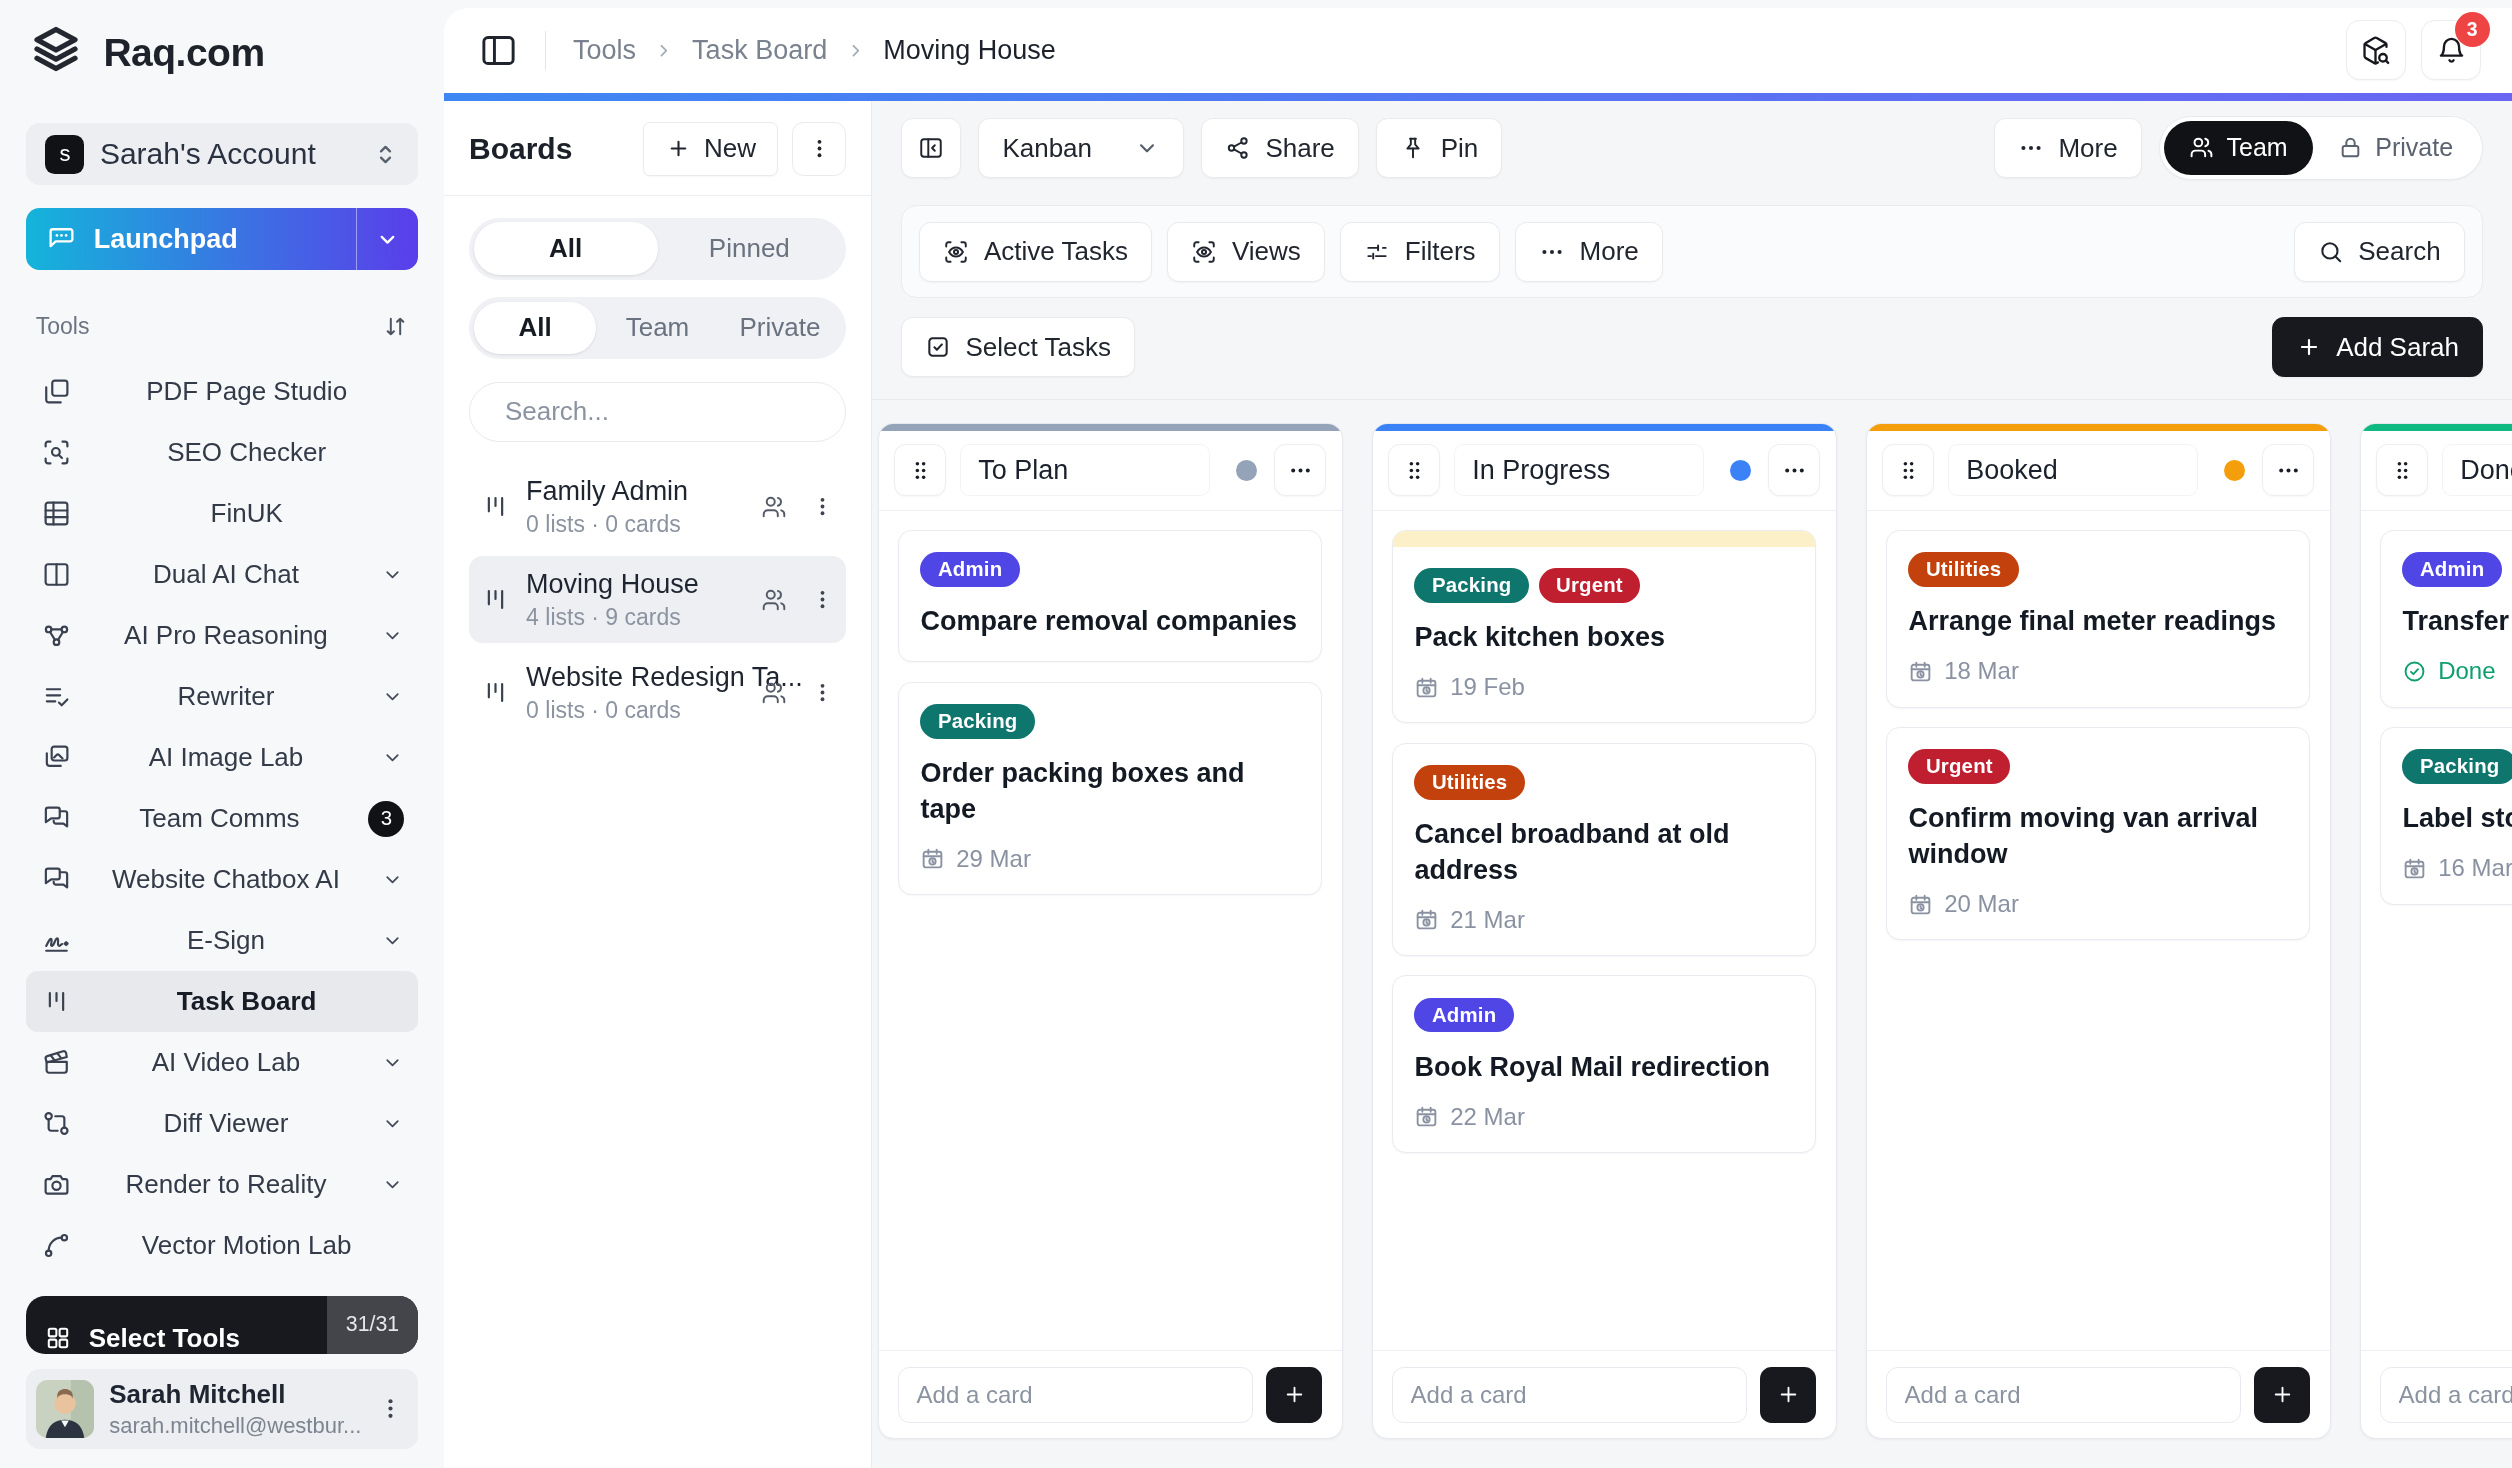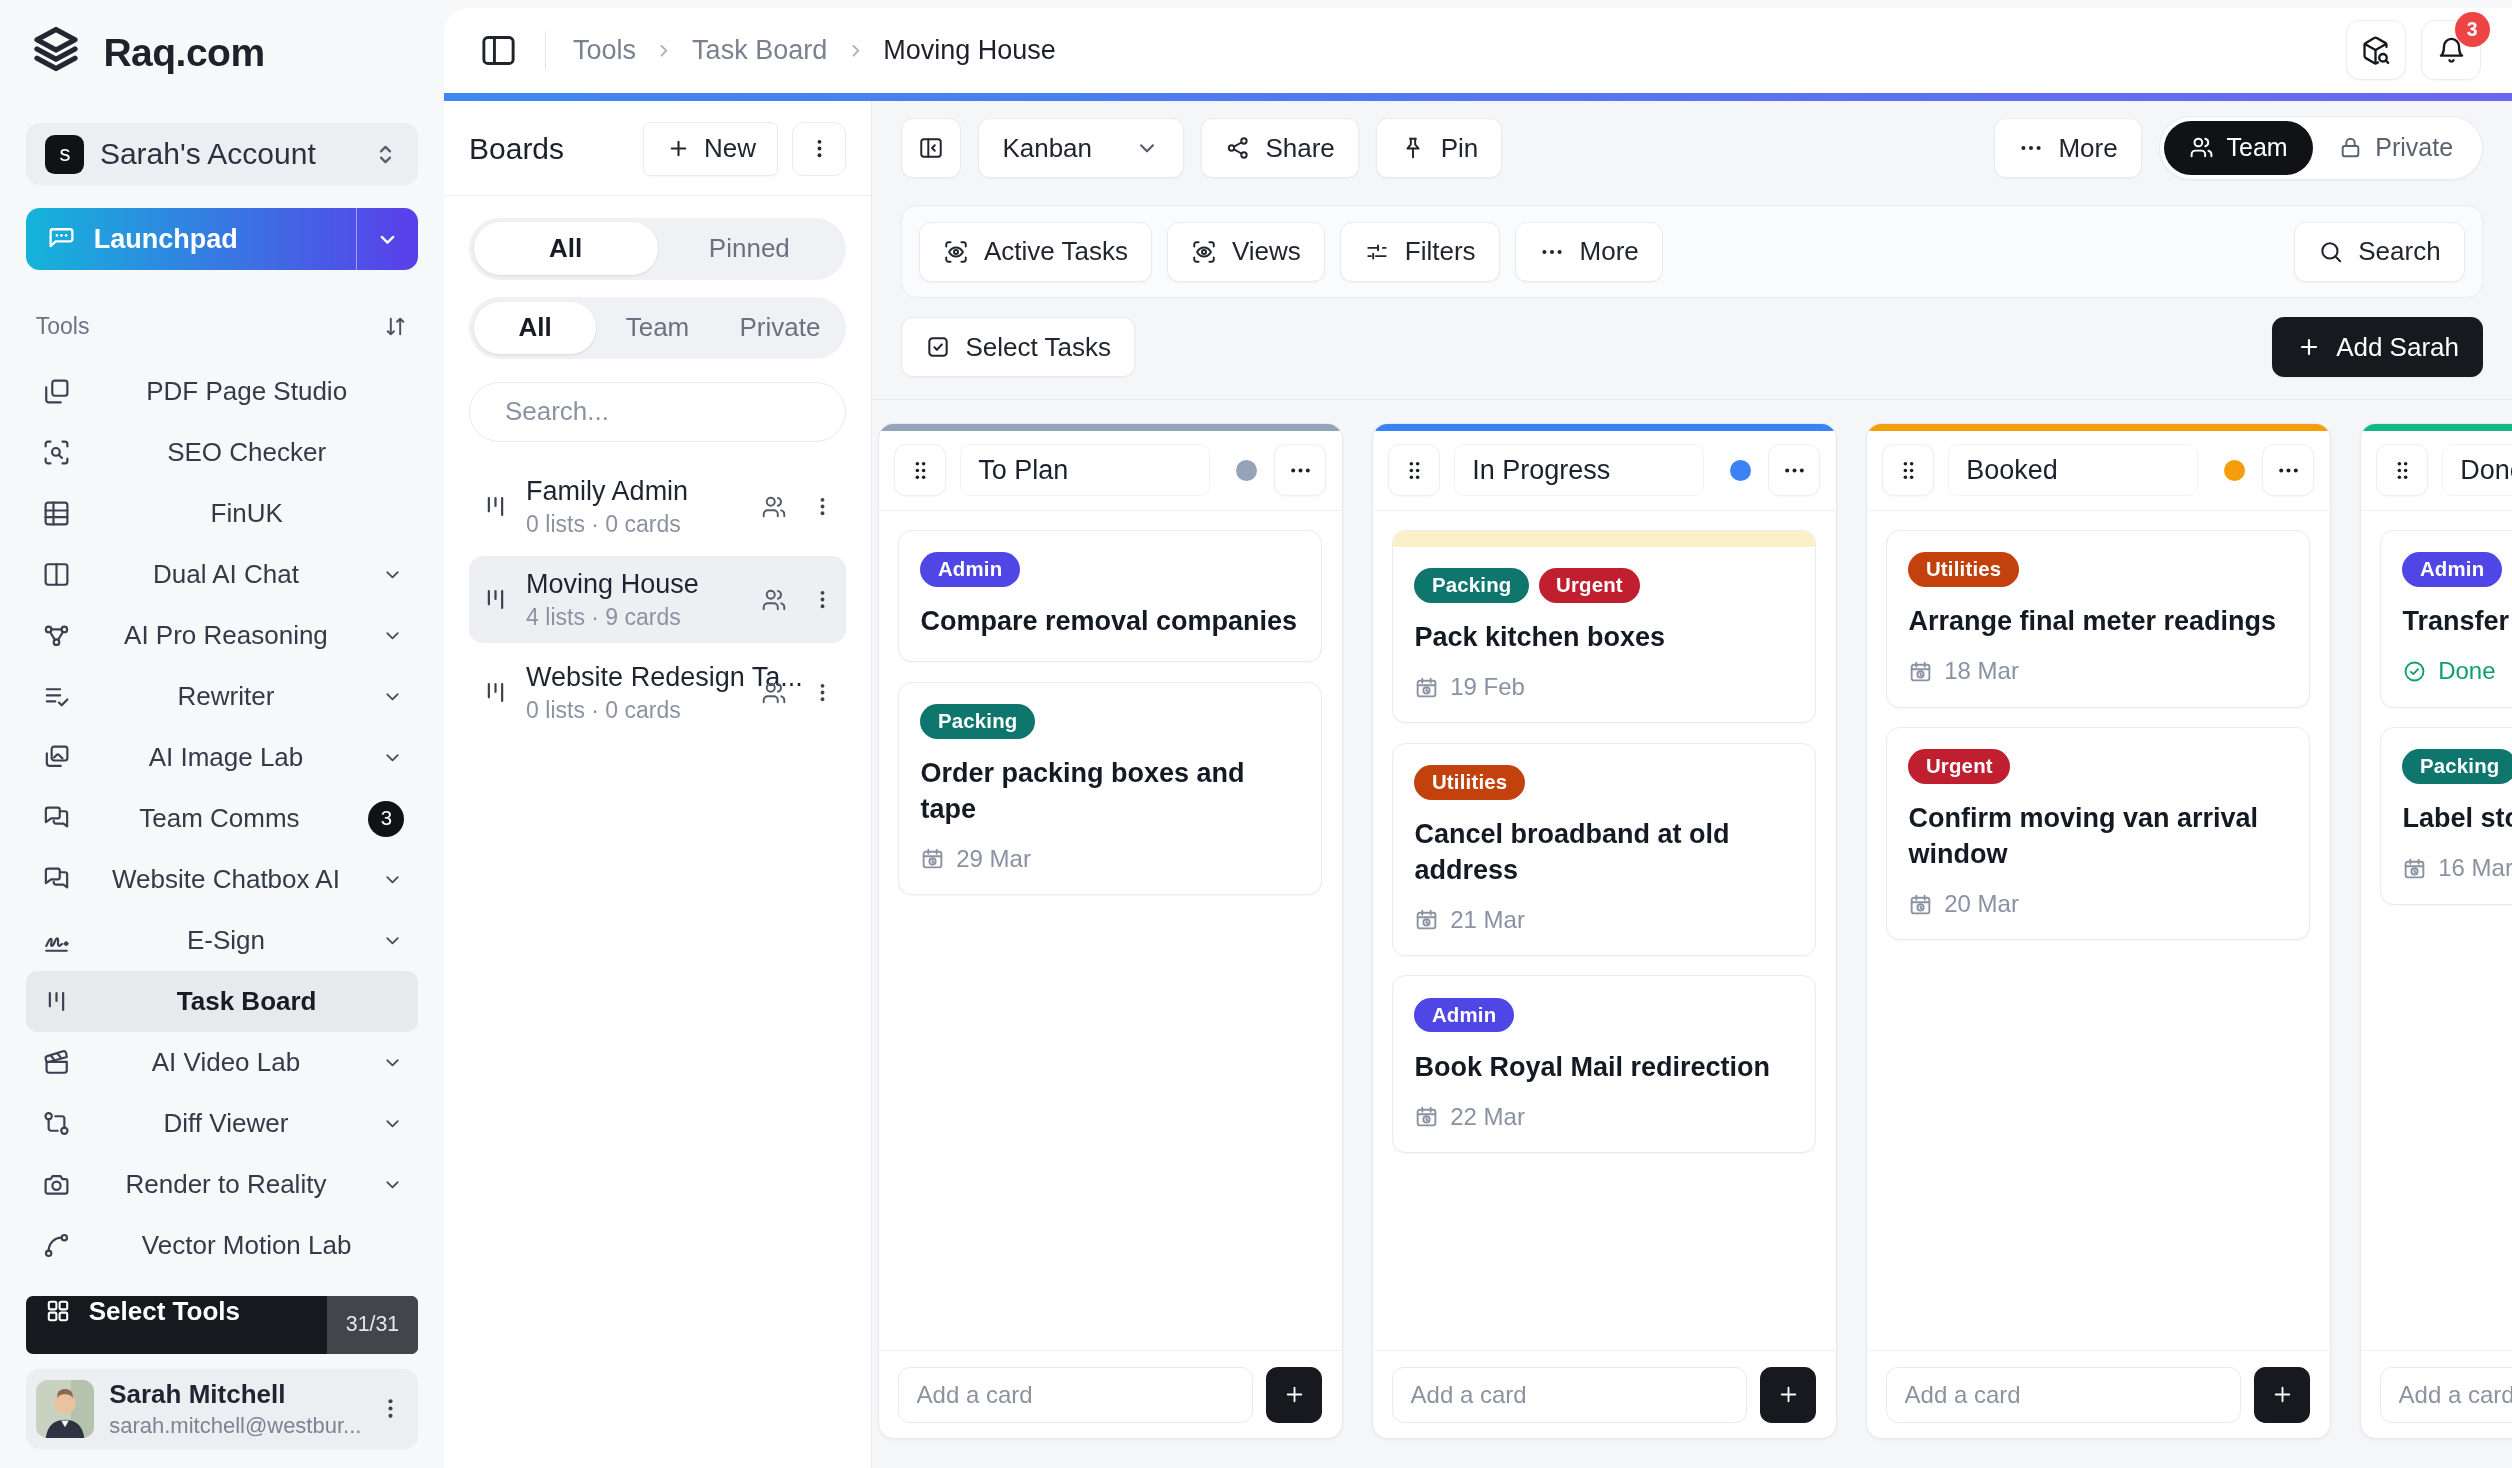--- a/index.html
+++ b/index.html
@@ -33,21 +33,21 @@
   .sort-ic { width:25px; height:25px; color:#4c5462; }
   .tool-list { margin-top:21.3px; flex:1; overflow:hidden;text-align:center; }
   .tool-item { height:61px; display:flex; align-items:center; gap:18.4px; padding:0 13.6px 0 15.5px; border-radius:11.6px; cursor:pointer; }
   .tool-item.active { background:#e7e9ed; }
   .t-ic { width:29px; height:29px; color:#3a4150; flex:0 0 29px; }
   .t-label { flex:1; font-size:26px; font-weight:500; color:#333a48; white-space:nowrap; }
   .tool-item.active .t-label { color:#171c26; font-weight:600; }
   .t-chev { width:23px; height:23px; color:#434a58; }
   .t-badge { min-width:36px; height:36px; border-radius:968px; background:#101216; color:#fff; font-size:20.4px; display:flex; align-items:center; justify-content:center; }
   .sidebar-bottom { position:absolute; left:0; right:0; bottom:0; padding:11.6px 26px 19.4px; background:#f7f8f9; }
-  .select-tools { height:58px; border-radius:7px; background:#17191e; color:#fff; display:flex; align-items:flex-start; overflow:hidden; cursor:pointer; }
+  .select-tools { height:58px; border-radius:19px; background:#17191e; color:#fff; display:flex; align-items:flex-end; overflow:hidden; cursor:pointer; }
   .st-main { flex:1; display:flex; align-items:center; gap:17.4px; padding:0 19.4px; }
   .st-ic { width:26px; height:26px; }
   .st-label { font-size:26px; font-weight:600; }
   .st-count { width:91px; align-self:stretch; background:#43454b; color:#e6e7ea; font-size:21.3px; display:flex; align-items:center; justify-content:center; }
   .user-card { margin-top:15.5px; background:#eceef2; border-radius:13.6px; padding:9.7px 15.5px 9.7px 9.7px; display:flex; align-items:center; gap:15.5px; }
   .avatar { width:58px; height:58px; border-radius:11.6px; overflow:hidden; flex:0 0 58px; }
   .user-main { flex:1; min-width:0; }
   .user-name { font-size:26px; font-weight:600; color:#1f2530; }
   .user-email { font-size:22px; color:#7c8490; margin-top:2.9px; white-space:nowrap; overflow:hidden; }
   .user-kebab { width:25px; height:25px; color:#3e4450; cursor:pointer; }
@@ -65,21 +65,21 @@
   .hdr-btn { width:60px; height:60px; border:1px solid #ecedf1; border-radius:13.6px; background:#fff; display:flex; align-items:center; justify-content:center; position:relative; cursor:pointer; box-shadow:0 1px 1.9px rgba(16,20,28,.04); }
   .hdr-btn .ic { width:31px; height:31px; color:#16181d; }
   .notif-badge { position:absolute; top:-9.7px; right:-9.7px; min-width:35px; height:35px; border-radius:968px; background:var(--red,#ef4444); color:#fff; font-size:19.4px; font-weight:600; display:flex; align-items:center; justify-content:center; }
   .grad-bar { height:7.8px; background:linear-gradient(90deg,var(--g1,#3e87f3),var(--g2,#6a66f2)); }
 
   .content { flex:1; display:flex; min-height:0; }
 
   
   .boards-panel { width:428px; flex:0 0 428px; background:#fff; border-right:1px solid #e9ebef; padding:21.3px 25px 0; }
   .bp-title-row { display:flex; align-items:center; height:54px; gap:13.6px; }
-  .bp-title { font-size:30px; font-weight:400; color:#1b2029; flex:1; }
+  .bp-title { font-size:30px; font-weight:700; color:#1b2029; flex:1; }
   .btn-new { height:54px; border:1px solid #e8eaee; border-radius:7px; background:#fff; display:flex; align-items:center; gap:13.6px; padding:0 21.3px; font-size:26px; font-weight:500; color:#20252e; cursor:pointer; box-shadow:0 1px 1.9px rgba(16,20,28,.04); }
   .btn-new .ic { width:25px; height:25px; }
   .bp-kebab { width:54px; height:54px; border:1px solid #e8eaee; border-radius:11.6px; background:#fff; display:flex; align-items:center; justify-content:center; cursor:pointer; }
   .bp-kebab .ic { width:23px; height:23px; color:#20252e; }
   .bp-divider { border-top:1px solid #edeef2; margin:19.4px -25px 0; }
   .tabs { display:flex; background:#f0f1f4; border-radius:968px; padding:4.8px; height:62px; }
   .tabs-1 { margin-top:21.3px; }
   .tabs-2 { margin-top:17.4px; }
   .tab { flex:1; border-radius:968px; display:flex; align-items:center; justify-content:center; font-size:26px; color:#6a7280; cursor:pointer; }
   .tab.active { background:#fff; color:#171c24; font-weight:600; box-shadow:0 1px 2.9px rgba(16,20,28,.1); }

